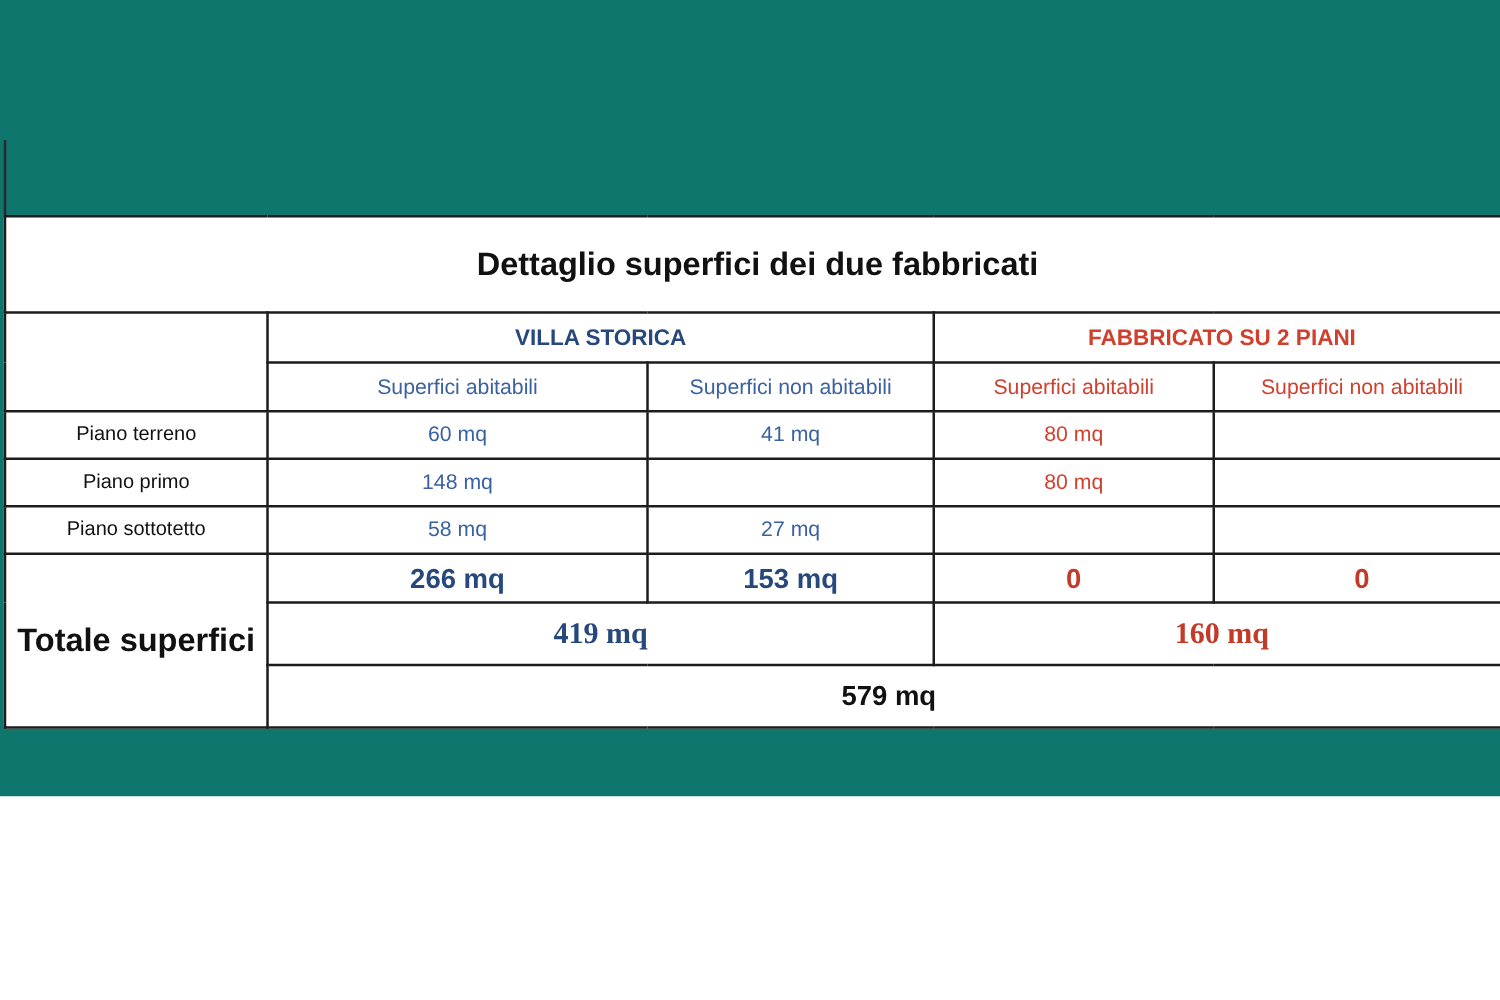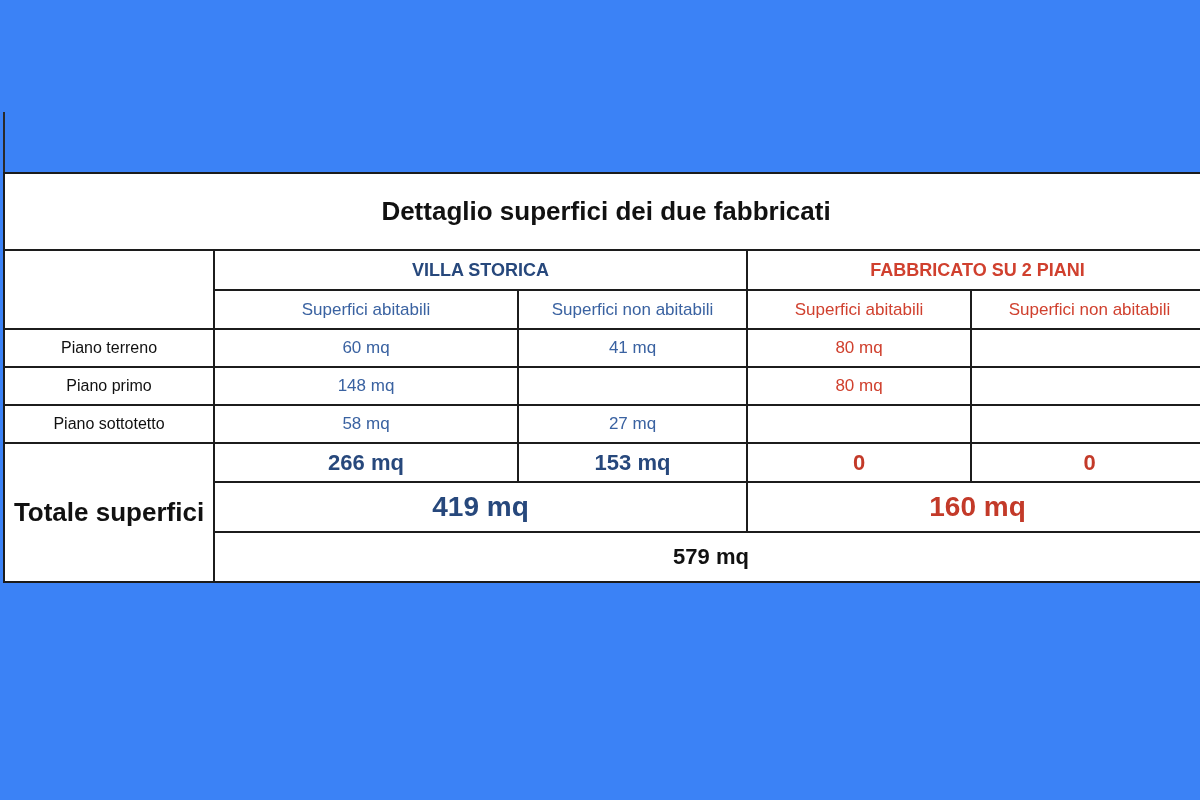--- a/index.html
+++ b/index.html
@@ -2,21 +2,21 @@
 <html style="--blue: #3A62A1; --blue_dark: #27487C; --red: #D0402E; --red_dark: #C33A29;"><head>
 <meta charset="utf-8">
 <style>
   html,body{margin:0;padding:0;}
   body{
     width:1200px;height:800px;overflow:hidden;background:#ffffff;
     font-family:"Liberation Sans","DejaVu Sans",sans-serif;
     position:relative;
     -webkit-font-smoothing:antialiased;
   }
-  .page{position:relative;width:1200px;height:800px;overflow:hidden;background:#3b82f6;}
+  .page{position:relative;width:1200px;height:637px;overflow:hidden;background:#0f766e;}
 
   
   .left-rule{
     position:absolute;left:3px;top:112px;width:2px;height:62px;
     background:#2a2a2a;
   }
 
   table.surfaces{
     position:absolute;left:3px;top:172px;
     width:1204px;table-layout:fixed;
@@ -33,21 +33,21 @@
     height:75px;font-size:26px;font-weight:bold;color:#111;
   }
   td.group-head{height:38px;font-size:18px;font-weight:bold;}
   td.sub-head{height:37px;font-size:17px;border-radius:14px;}
   td.row-label{
     height:36px;font-size:16px;color:#111;
     text-align:left;padding-left:8px;
   }
   td.val{height:36px;font-size:17px;border-radius:19px;}
   td.col-total{height:37px;font-size:22px;font-weight:bold;border-radius:19px;}
-  td.big-total{height:48px;font-size:28px;font-weight:bold;}
+  td.big-total{height:48px;font-size:24px;font-weight:bold;font-family:Liberation Serif, serif;}
   td.grand-total{height:48px;font-size:22px;font-weight:bold;color:#111;}
   td.tot-label{
     font-size:26px;font-weight:bold;color:#111;
     white-space:normal;line-height:1.25;
     padding:0 22px;text-align:center;
   }
 
   .blue   {color:var(--blue,#3A62A1);}
   .blue-d {color:var(--blue_dark,#27487C);}
   .red    {color:var(--red,#D0402E);}

